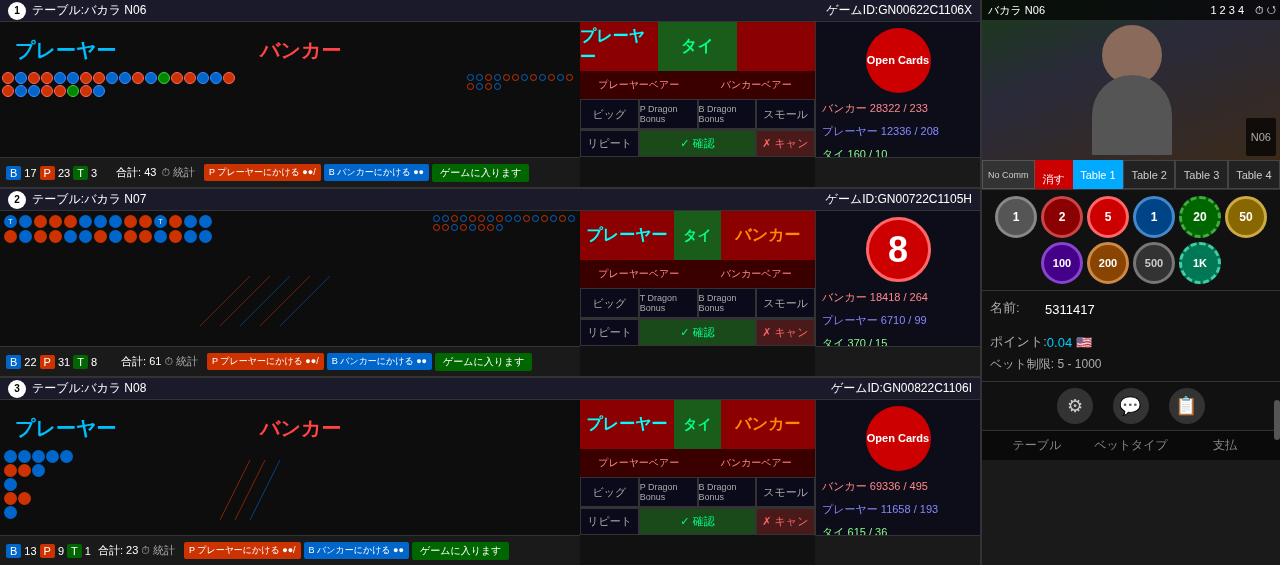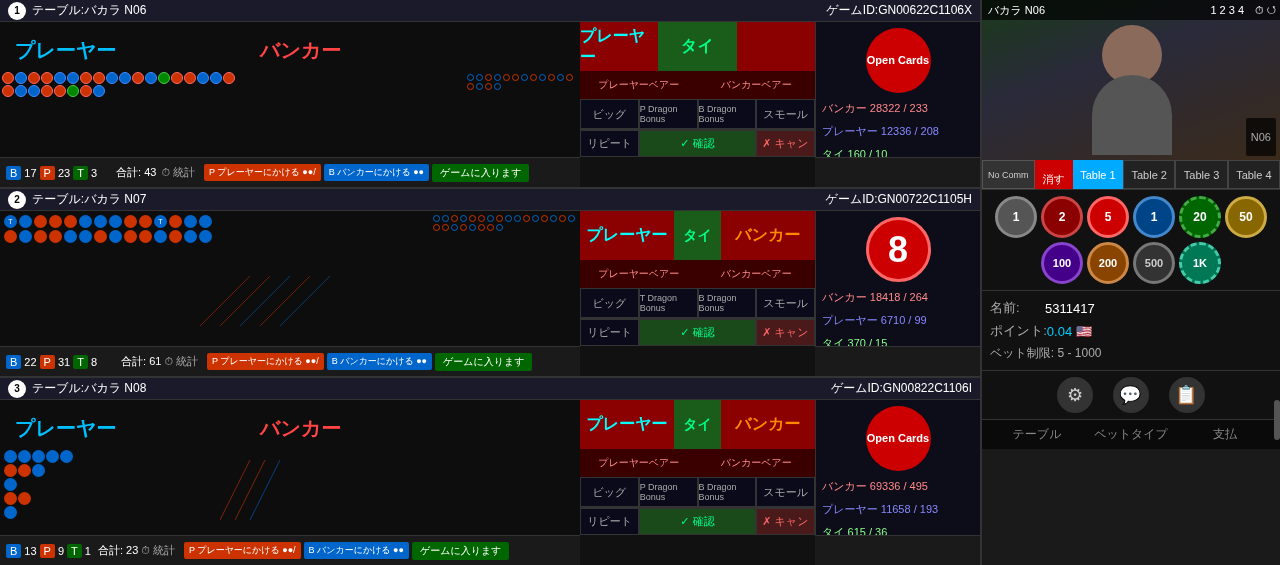--- a/index.html
+++ b/index.html
@@ -410,21 +410,21 @@
       <div style="width:42px;height:42px;border-radius:50%;background:#004488;color:#fff;font-size:12px;font-weight:bold;display:flex;align-items:center;justify-content:center;cursor:pointer;border:3px solid #4488cc;">1</div>
       <div style="width:42px;height:42px;border-radius:50%;background:#006600;color:#fff;font-size:12px;font-weight:bold;display:flex;align-items:center;justify-content:center;cursor:pointer;border:3px solid #44aa44;border-style:dashed;">20</div>
       <div style="width:42px;height:42px;border-radius:50%;background:#886600;color:#fff;font-size:12px;font-weight:bold;display:flex;align-items:center;justify-content:center;cursor:pointer;border:3px solid #ccaa44;">50</div>
       <div style="width:42px;height:42px;border-radius:50%;background:#440088;color:#fff;font-size:11px;font-weight:bold;display:flex;align-items:center;justify-content:center;cursor:pointer;border:3px solid #8844cc;">100</div>
       <div style="width:42px;height:42px;border-radius:50%;background:#884400;color:#fff;font-size:11px;font-weight:bold;display:flex;align-items:center;justify-content:center;cursor:pointer;border:3px solid #cc8844;">200</div>
       <div style="width:42px;height:42px;border-radius:50%;background:#333;color:#ccc;font-size:11px;font-weight:bold;display:flex;align-items:center;justify-content:center;cursor:pointer;border:3px solid #777;">500</div>
       <div style="width:42px;height:42px;border-radius:50%;background:#007755;color:#fff;font-size:11px;font-weight:bold;display:flex;align-items:center;justify-content:center;cursor:pointer;border:3px solid #44ccaa;border-style:dashed;">1K</div>
     </div>
 
     <div style="padding:8px;background:#111;border-top:1px solid #333;">
-      <div style="display:flex;align-items:center;margin-bottom:5px;">
+      <div style="display:flex;align-items:flex-end;margin-bottom:16px;">
         <span style="color:#aaa;font-size:13px;min-width:55px;">名前:</span>
         <span style="color:#fff;font-size:13px;">5311417</span>
       </div>
       <div style="display:flex;align-items:center;margin-bottom:5px;">
         <span style="color:#aaa;font-size:13px;min-width:55px;">ポイント:</span>
         <span style="color:#00ccff;font-size:13px;">0.04</span>
         <span style="margin-left:4px;font-size:13px;">🇺🇸</span>
       </div>
       <div style="display:flex;align-items:center;">
         <span style="color:#aaa;font-size:12px;">ベット制限: 5 - 1000</span>

